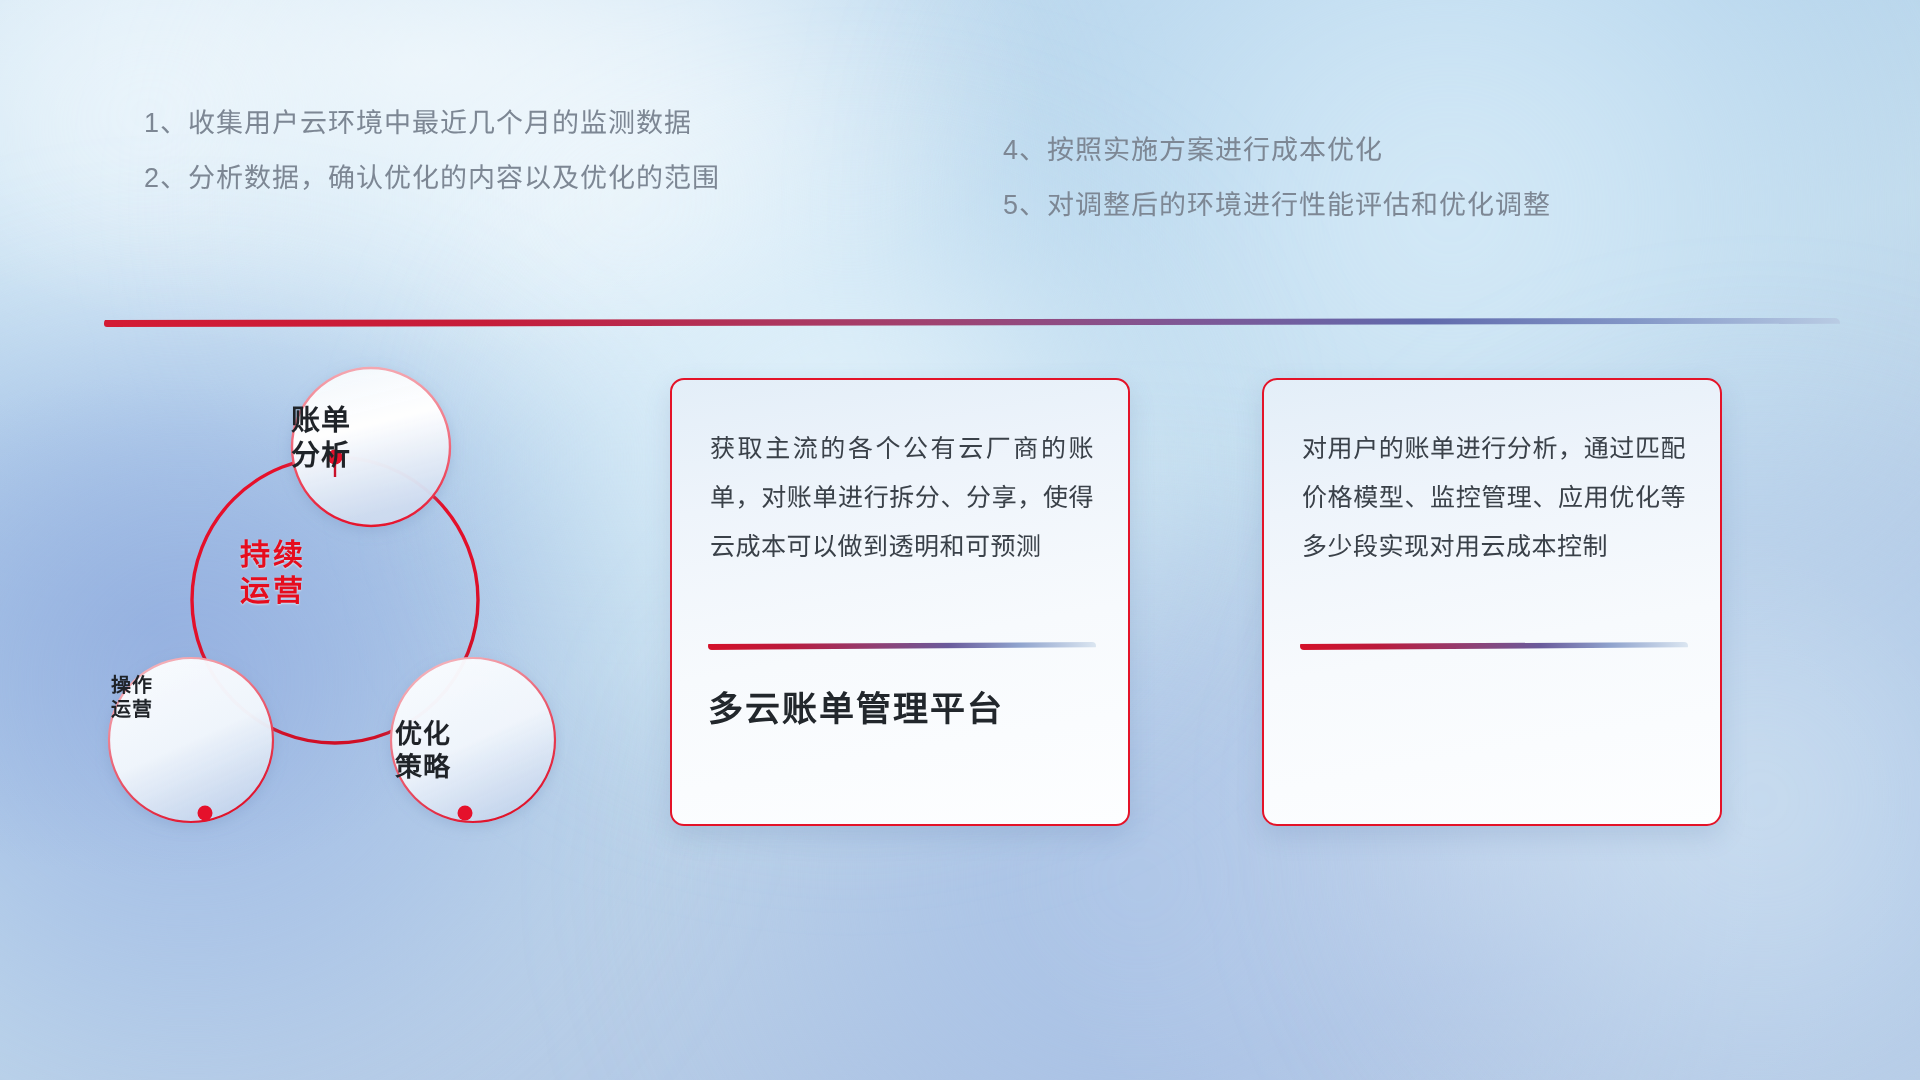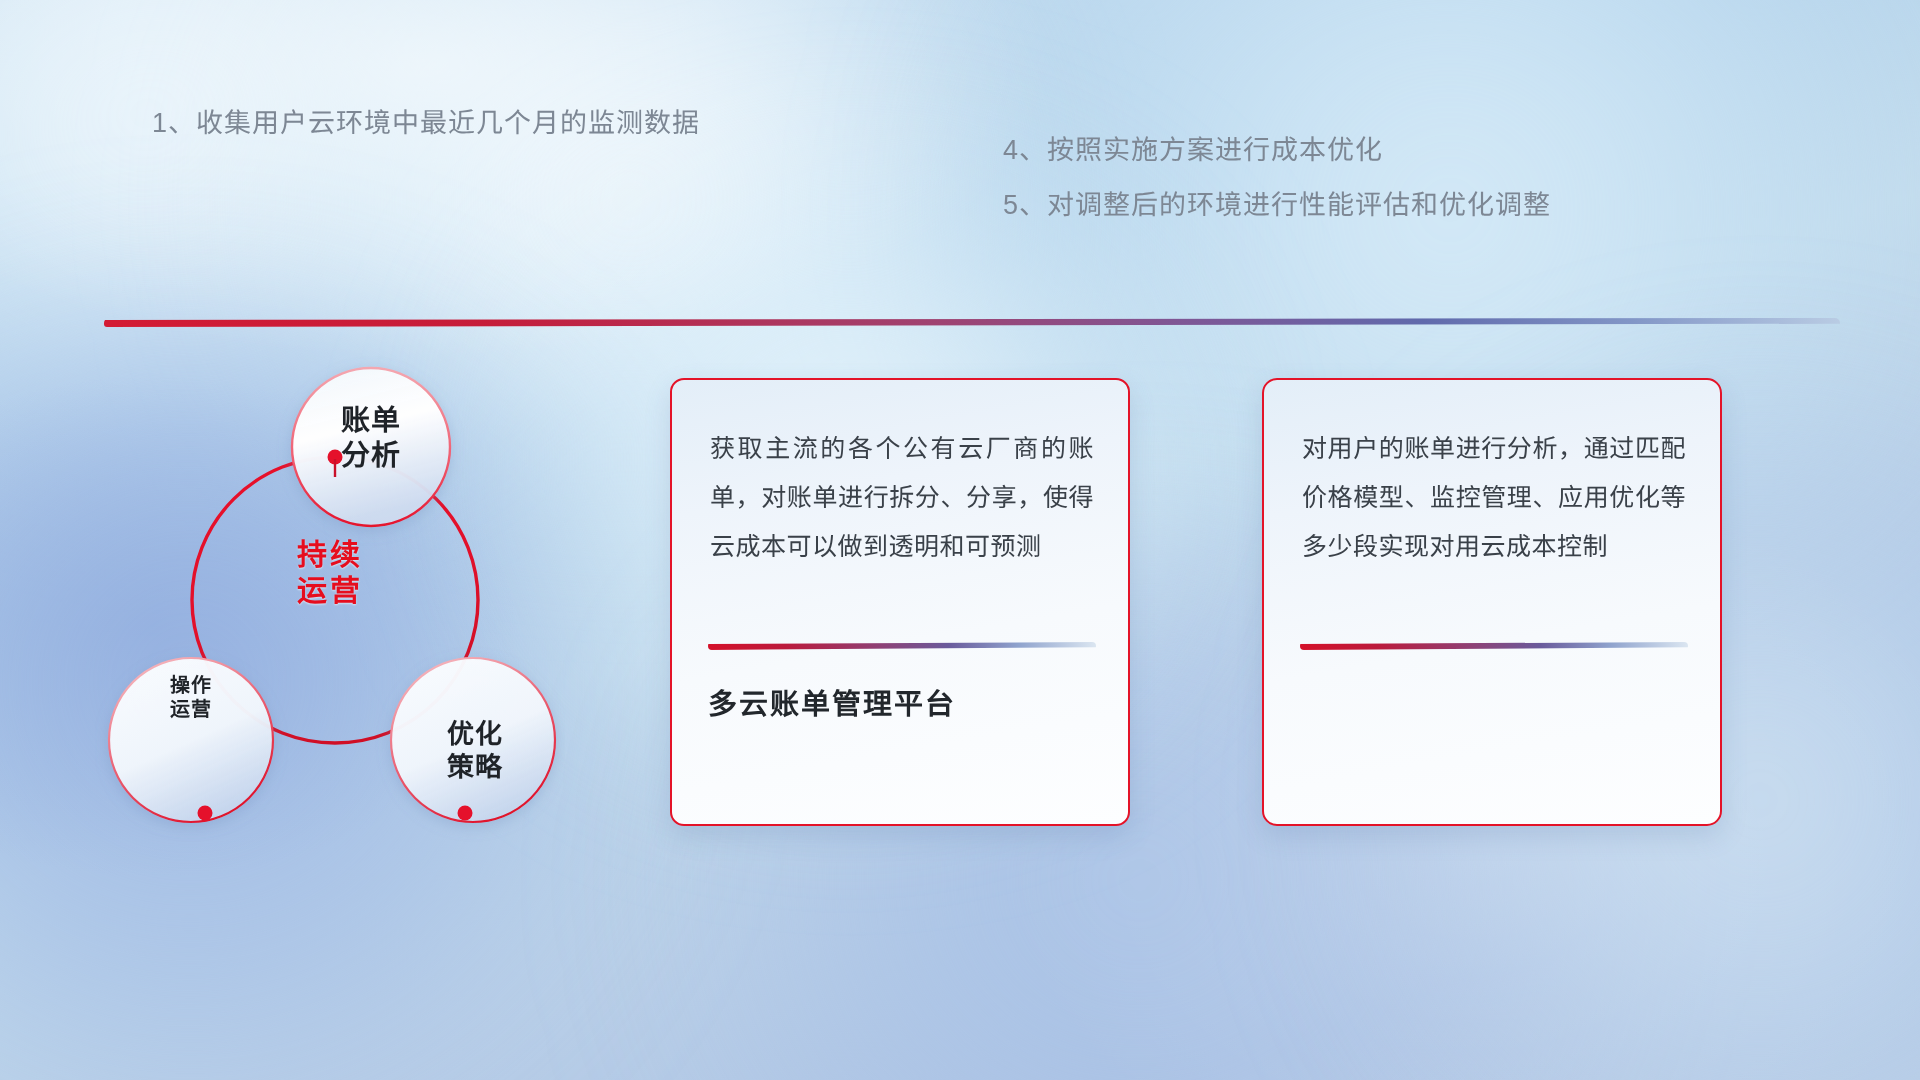--- a/index.html
+++ b/index.html
@@ -43,39 +43,39 @@
 
   
   #steps{ position:absolute; left:0; top:0; width:1920px; height:260px; }
   .step{
     position:absolute;
     color:#7d8794;
     font-size:27px;
     letter-spacing:1px;
     white-space:nowrap;
   }
-  .col-a{ left:152px;text-align:center; }
+  .col-a{ left:144px;text-align:center; }
   .col-b{ left:1003px; }
   .r1{ top:101px; } .r2{ top:156px; } .r3{ top:211px; }
   .rb1{ top:128px; } .rb2{ top:183px; }
 
   
   #divider{
     position:absolute; left:104px; top:318px; width:1736px; height:9px;
     background:linear-gradient(90deg,#d4112a 0%,#c51230 22%,#9c3a6a 48%,#7b4f90 62%,#5a63a8 76%,#7e92c4 88%,#b9cbe3 100%);
     border-radius:5px 5px 3px 3px;
     clip-path:polygon(0 22%, 100% 0, 100% 64%, 0 100%);
     opacity:.95;
   }
 
   
   #venn{ position:absolute; left:95px; top:355px; width:470px; height:600px; }
   #venn svg{ position:absolute; left:0; top:0; }
   .venn-label{
-    position:absolute; text-align:center; line-height:1.22;
+    position:absolute; line-height:1.22;
     color:#1f2328; font-weight:700; letter-spacing:1px;
   }
   .lbl-top{ left:196px; top:48px; width:160px; font-size:29px; }
   .lbl-left{ left:16px; top:318px; width:160px; font-size:20px; }
   .lbl-right{ left:300px; top:318px; width:160px; font-size:27px;margin-top:45px; }
   .lbl-center{
     left:145px; top:182px; width:180px; font-size:30px; font-weight:800;
     color:#e60d1e; letter-spacing:3px; line-height:1.2;
     text-shadow:0 1px 2px rgba(255,255,255,.6);
   }
@@ -97,21 +97,21 @@
     letter-spacing:.5px; text-align:justify; text-align-last:left;
   }
   .card-rule{
     position:absolute; left:36px; top:262px; width:388px; height:8px;
     background:linear-gradient(90deg,#d4112a 0%,#bb1a3c 20%,#8d4277 45%,#6a5b9c 62%,#8fa3cd 80%,#dbe6f1 100%);
     clip-path:polygon(0 26%, 100% 0, 100% 66%, 0 100%);
     border-radius:4px;
   }
   .card-title{
     position:absolute; left:36px; right:24px; top:300px;
-    font-size:29px; font-weight:800; color:#22272c;
+    font-size:35px; font-weight:800; color:#22272c;
     letter-spacing:2px; white-space:nowrap;
   }
   #card-2 .card-title{ left:46px; }
 </style>
 </head>
 <body>
 
 <div id="bg">
   <div class="bg-base"></div>
   <div class="bg-blob blob-1"></div>
@@ -119,20 +119,21 @@
   <div class="bg-blob blob-3"></div>
   <div class="bg-blob blob-4"></div>
   <div class="bg-blob blob-5"></div>
   <div class="bg-blob blob-6"></div>
   <div class="bg-blob blob-7"></div>
   <div class="bg-sheen"></div>
 </div>
 
 <div id="steps">
   <div class="step col-a r1">1、收集用户云环境中最近几个月的监测数据</div>
+  <div class="step col-a r2">2、分析数据，确认优化的内容以及优化的范围</div>
   <div class="step col-b rb1">4、按照实施方案进行成本优化</div>
   <div class="step col-b rb2">5、对调整后的环境进行性能评估和优化调整</div>
 </div>
 
 <div id="divider"></div>
 
 <div id="venn">
   <svg width="470" height="600" viewBox="0 0 470 600">
     <defs>
       <linearGradient id="gCircle" x1="0" y1="0" x2="0.25" y2="1">

